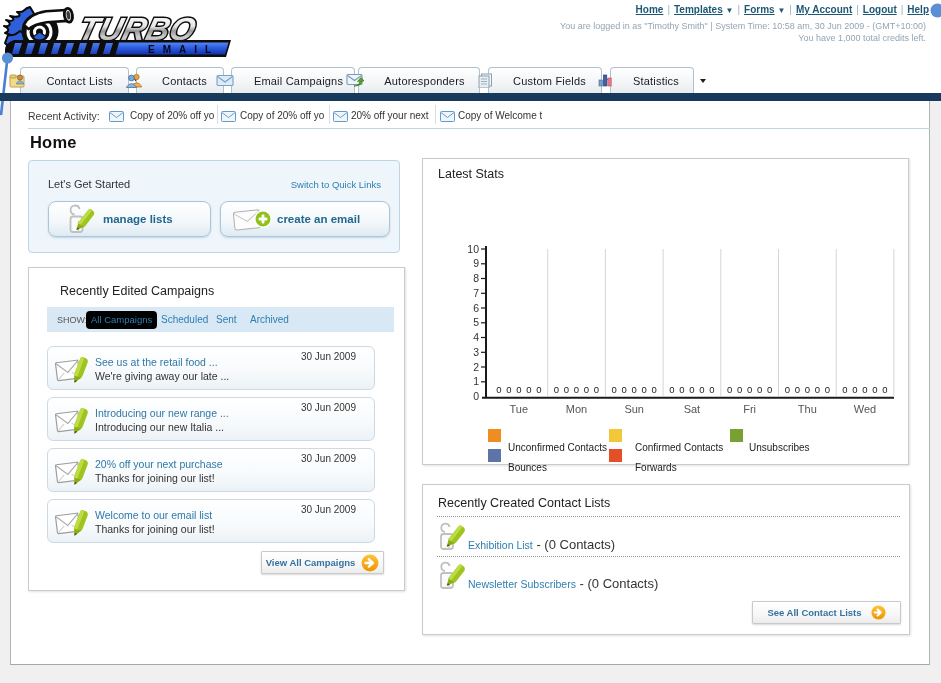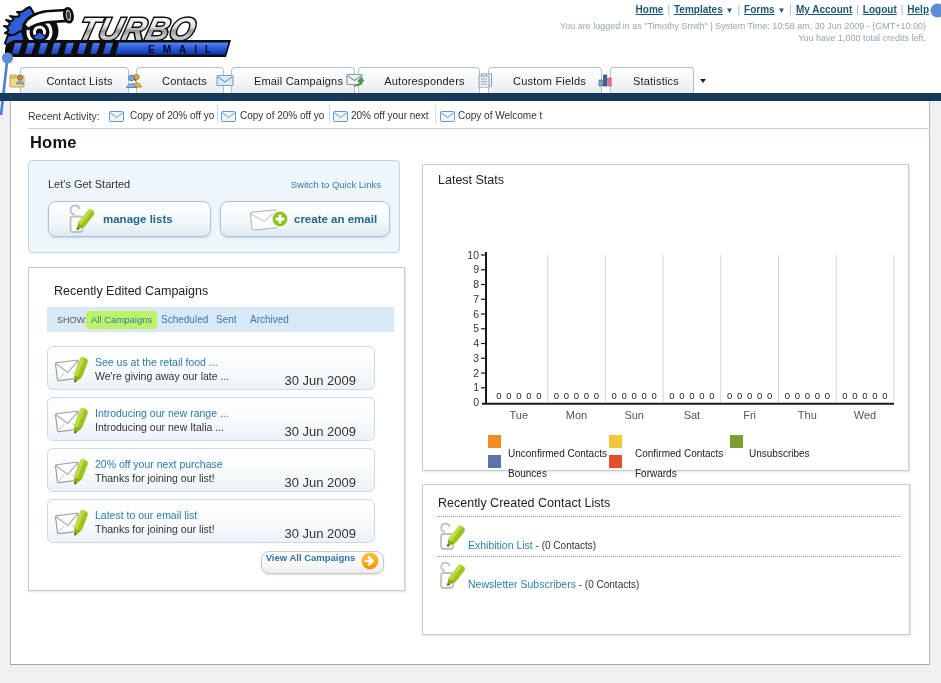--- a/index.html
+++ b/index.html
@@ -26,42 +26,42 @@
 .ra-sep { top:105px; width:1px; height:19px; background:#d4e0e8; }
 #home { left:30px; top:133px; font-size:16.5px; font-weight:bold; color:#111; letter-spacing:0.2px; }
 
 #lgs { left:28px; top:160px; width:372px; height:93px; background:#eef5fb; border:1px solid #bed5e5; border-radius:4px; }
 #lgs h2 { position:absolute; left:19px; top:17px; font-size:11px; color:#333; font-weight:normal; }
 #lgs .ql { position:absolute; right:18px; top:18px; font-size:9.5px; color:#2e7fb0; }
 .bigbtn { position:absolute; top:40px; height:36px; background:linear-gradient(#ffffff,#f4f8fb 55%,#dfeaf2); border:1px solid #a8c6da; border-radius:8px; box-shadow:0 1px 2px rgba(120,150,180,.35); display:flex; align-items:center; justify-content:flex-start; font-size:11.5px; font-weight:bold; color:#21688f; }
 
 .panel { background:#fff; border:1px solid #cbcbcb; box-shadow:1px 1px 2px rgba(0,0,0,.12); }
 #camp { left:28px; top:267px; width:377px; height:324px; }
-.ph { position:absolute; left:25px; top:16px; font-size:12.5px; color:#222; }
+.ph { position:absolute; left:31px; top:16px; font-size:12.5px; color:#222; }
 #showbar { position:absolute; left:18px; top:39px; width:347px; height:25px; background:#d9e8f5; font-size:11px; color:#555; }
 #showbar .lbl { position:absolute; left:10px; top:8px; font-size:9px; color:#555; }
 #showbar a { color:#2e7fb0; text-decoration:none; font-size:10px; }
-#showbar .pill { position:absolute; left:39px; top:4px; background:#bef264; border-radius:4px; padding:3px 5px 4px; font-size:9.5px; }
+#showbar .pill { position:absolute; left:39px; top:4px; background:#000000; border-radius:4px; padding:3px 5px 4px; font-size:9.5px; }
 .citem { position:absolute; left:18px; width:328px; height:44px; background:linear-gradient(#ffffff,#f7fafc 60%,#ebf2f7); border:1px solid #ccdae4; border-radius:6px; }
 .citem .t { position:absolute; left:47px; top:9px; font-size:10.5px; color:#3079a8; white-space:nowrap; }
 .citem .s { position:absolute; left:47px; top:23px; font-size:10.5px; color:#333; white-space:nowrap; }
-.citem .d { position:absolute; right:18px; top:26px; font-size:13px; color:#333; }
-.obtn { position:absolute; background:linear-gradient(#ffffff,#f7f7f7 60%,#ececec); border:1px solid #c9c9c9; box-shadow:0 1px 2px rgba(0,0,0,.15); display:flex; justify-content:center; font-size:9.5px; font-weight:bold; color:#33739f; white-space:nowrap; border-radius:8px; }
-
-#stats { left:422px; top:164px; width:487px; height:307px; }
+.citem .d { position:absolute; right:18px; top:4px; font-size:10px; color:#333; }
+.obtn { position:absolute; background:linear-gradient(#ffffff,#f7f7f7 60%,#ececec); border:1px solid #c9c9c9; box-shadow:0 1px 2px rgba(0,0,0,.15); display:flex; align-items:center; justify-content:center; font-size:9.5px; font-weight:bold; color:#33739f; white-space:nowrap; border-radius:1px; }
+
+#stats { left:422px; top:158px; width:487px; height:307px; }
 #sel { position:absolute; left:9px; top:34px; width:469px; height:16px; border:1px solid #919191; background:#fff; font-size:10px; color:#222; }
 #sel .tx { position:absolute; left:5px; top:1px; }
 #sel .dar { position:absolute; right:9px; top:6px; width:0; height:0; border-left:3.5px solid transparent; border-right:3.5px solid transparent; border-top:4.5px solid #111; }
 .leg { position:absolute; font-size:10px; color:#222;margin-top:12px; }
 .sw { position:absolute; width:13px; height:13px; }
 
 #clists { left:422px; top:484px; width:488px; height:151px; }
 .dots { position:absolute; left:14px; right:9px; height:0; border-top:1px dotted #909090; }
 .clink { font-size:10.5px; color:#2e7fb0; }
-.cdark { font-size:10px; color:#333;text-align:right; }
+.cdark { font-size:13px; color:#333;text-align:right; }
 </style>
 </head>
 <body>
 <div id="header" class="abs"></div>
 
 <svg class="abs" style="left:2px; top:3px;" width="232" height="56" viewBox="0 0 232 56">
   <defs>
     <linearGradient id="chrome" x1="0" y1="0" x2="0" y2="1">
       <stop offset="0" stop-color="#ffffff"></stop>
         <stop offset="0.42" stop-color="#e6e6e6"></stop>
@@ -200,21 +200,21 @@
 <path d="M8.6,10.5 A4.5,4.5 0 1 1 13.5,5.2" fill="none" stroke="#c0c0c0" stroke-width="1.8"></path>
 <rect x="4.5" y="12.5" width="12" height="15.5" rx="2.5" fill="#fbfbfb" stroke="#c0c0c0" stroke-width="1.8"></rect>
 <line x1="12.5" y1="17" x2="12.5" y2="28" stroke="#cccccc" stroke-width="1.4"></line>
 <g transform="translate(19.5,15.5) rotate(38)">
             <rect x="-3.8" y="-11.5" width="7.6" height="20" rx="3.6" fill="#9ec41e"></rect>
             <rect x="-3.8" y="-11.5" width="3.4" height="20" rx="1.7" fill="#bcdb44"></rect>
             <path d="M-3.3,7.5 L-0.9,13.8 L3.3,7 Z" fill="#8aae15"></path>
             <path d="M-1.4,11.2 L-0.6,13.9 L1,11 Z" fill="#42500a"></path>
           </g>
 </svg></span>manage lists</div>
-  <div class="bigbtn" style="left:191px; width:170px; padding-left:29px;"><span style="margin-right:4px;width:40px;height:28px;display:inline-block;flex:none;"><svg width="40" height="28" viewBox="0 0 40 28">
+  <div class="bigbtn" style="left:191px; width:170px; padding-left:12px;"><span style="margin-right:4px;width:40px;height:28px;display:inline-block;flex:none;"><svg width="40" height="28" viewBox="0 0 40 28">
 <g transform="rotate(-6 14 14)">
             <rect x="1" y="6" width="26" height="18" rx="2" fill="#fcfcfc" stroke="#b0b0b0"></rect>
 <path d="M1.5,7.5 L14,16.5 L26.5,7.5" fill="none" stroke="#c4c4c4"></path>
           </g>
 <circle cx="30" cy="14" r="8.2" fill="#8fc31c" stroke="#fff" stroke-width="1.4"></circle>
 <rect x="25.6" y="12.6" width="8.8" height="2.8" rx="1" fill="#fff"></rect>
 <rect x="28.6" y="9.6" width="2.8" height="8.8" rx="1" fill="#fff"></rect>
 </svg></span>create an email</div>
 </div>
 
@@ -288,21 +288,21 @@
 <path d="M3,10.5 L13.7,20.5 L24.5,10.5" fill="none" stroke="#ababab" stroke-width="1.1"></path>
 <path d="M3.5,26.5 L10,20.5 M24,26.5 L17.4,20.5" stroke="#cfcfcf" stroke-width="1" fill="none"></path>
         </g>
 <g transform="translate(26.5,17.5) rotate(21)">
           <rect x="-4.2" y="-12.5" width="8.4" height="21.5" rx="4" fill="#9ec41e"></rect>
           <rect x="-4.2" y="-12.5" width="3.8" height="21.5" rx="1.9" fill="#bcdb44"></rect>
           <path d="M-3.7,8 L-1,14.5 L3.7,7.5 Z" fill="#8aae15"></path>
           <path d="M-1.6,11.8 L-0.8,14.6 L0.9,11.6 Z" fill="#42500a"></path>
         </g>
 </svg>
-      <span class="t">Latest to our email list</span>
+      <span class="t">Welcome to our email list</span>
       <span class="s">Thanks for joining our list!</span>
       <span class="d">30 Jun 2009</span>
     </div>
   <div class="obtn" style="left:232px; top:283px; width:123px; height:23px;">View All Campaigns<svg width="18" height="18" viewBox="0 0 16 16" style="margin-left:6px;">
         <defs>
           <linearGradient id="og" x1="0" y1="0" x2="0" y2="1">
             <stop offset="0" stop-color="#ffc33c"></stop>
             <stop offset="1" stop-color="#ef9400"></stop>
           </linearGradient>
         </defs>
@@ -432,13 +432,23 @@
 <rect x="4" y="12" width="12" height="15" rx="2.5" fill="#fbfbfb" stroke="#c0c0c0" stroke-width="1.8"></rect>
 <line x1="12" y1="16" x2="12" y2="27" stroke="#cccccc" stroke-width="1.4"></line>
 <g transform="translate(19,14) rotate(38)">
           <rect x="-4" y="-11.5" width="8" height="20" rx="3.8" fill="#9ec41e"></rect>
           <rect x="-4" y="-11.5" width="3.6" height="20" rx="1.8" fill="#bcdb44"></rect>
           <path d="M-3.4,7.5 L-0.9,14 L3.4,7 Z" fill="#8aae15"></path>
           <path d="M-1.4,11.5 L-0.6,14.2 L1,11.2 Z" fill="#42500a"></path>
         </g>
 </svg></span>
   <div style="position:absolute; left:45px; top:89px;"><span class="clink">Newsletter Subscribers</span><span class="cdark"> - (0 Contacts)</span></div>
+  <div class="obtn" style="left:329px; top:116px; width:149px; height:23px;">See All Contact Lists<svg width="15" height="15" viewBox="0 0 16 16" style="margin-left:9px;">
+        <defs>
+          <linearGradient id="og2" x1="0" y1="0" x2="0" y2="1">
+            <stop offset="0" stop-color="#ffc33c"></stop>
+            <stop offset="1" stop-color="#ef9400"></stop>
+          </linearGradient>
+        </defs>
+        <circle cx="8" cy="8" r="7.5" fill="url(#og2)"></circle>
+        <path d="M4,8 L9,8 M7,4.8 L10.5,8 L7,11.2" stroke="#fff" stroke-width="2.2" fill="none" stroke-linecap="round" stroke-linejoin="round"></path>
+      </svg></div>
 </div>
 
 </body></html>

